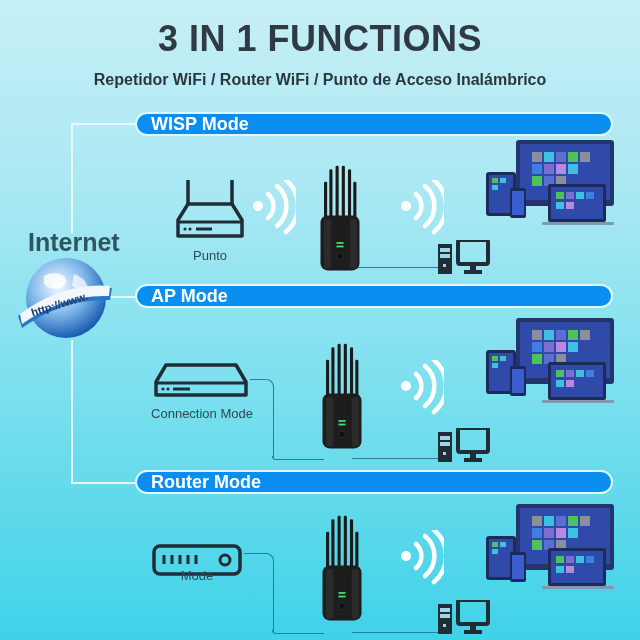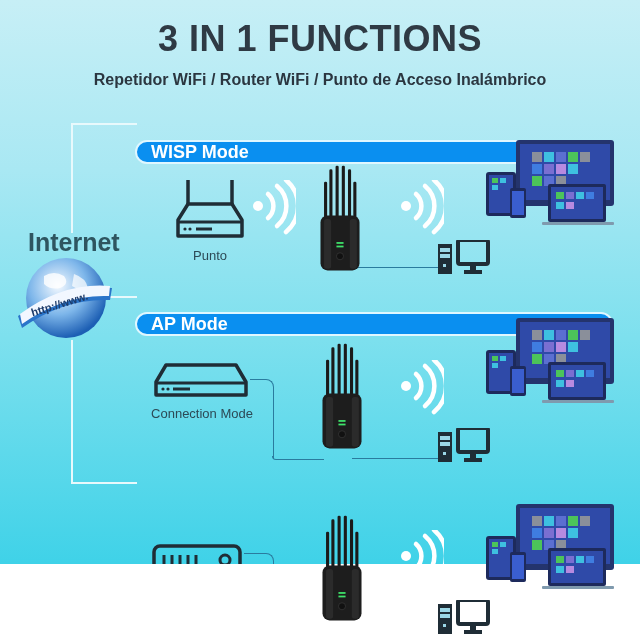--- a/index.html
+++ b/index.html
@@ -1,36 +1,36 @@
 <!DOCTYPE html>
 <html><head>
 <meta charset="utf-8">
 <style>
   * { box-sizing: border-box; margin: 0; padding: 0; }
   body {
     width: 640px; height: 640px; overflow: hidden;
     font-family: "Liberation Sans", sans-serif;
   }
   .canvas {
-    position: relative; width: 640px; height: 564px;
+    position: relative; width: 640px; height: 640px;
     background: linear-gradient(180deg, #c7eff6 0%, #a9e8f3 30%, #7de0ee 60%, #3fd2e8 100%);
     overflow: hidden;
   }
   .title {
     position: absolute; top: 18px; left: 0; width: 640px; text-align: center;
     font-size: 36px; font-weight: bold; color: #2f3a44; letter-spacing: 0.5px;
   }
   .subtitle {
     position: absolute; top: 71px; left: 0; width: 640px; text-align: center;
     font-size: 16px; font-weight: bold; color: #2b3640;
   }
   .mode-bar {
     position: absolute; left: 135px; width: 478px; height: 24px;
     background: #0a8ff0; border: 2px solid #dff7ff; border-radius: 14px;
-    color: #fff; font-weight: bold; font-size: 18px; line-height: 20px; padding-left: 14px; margin-top: 28px;
+    color: #fff; font-weight: bold; font-size: 18px; line-height: 20px; padding-left: 14px;
   }
   .tree-line { position: absolute; background: #e8f9fc; }
   .internet-label {
     position: absolute; left: 28px; top: 228px; font-size: 25px; font-weight: bold; color: #2e5560;
   }
   .globe {
     position: absolute; left: 14px; top: 254px; width: 100px; height: 90px;
   }
   .device-label {
     position: absolute; font-size: 13px; color: #2c4a56; text-align: center;
@@ -47,20 +47,21 @@
   <div class="subtitle">Repetidor WiFi / Router WiFi / Punto de Acceso Inalámbrico</div>
 
   <div class="tree-line" style="left:71px;top:123px;width:2px;height:110px;"></div>
   <div class="tree-line" style="left:71px;top:123px;width:66px;height:2px;"></div>
   <div class="tree-line" style="left:110px;top:296px;width:27px;height:2px;"></div>
   <div class="tree-line" style="left:71px;top:340px;width:2px;height:143px;"></div>
   <div class="tree-line" style="left:71px;top:482px;width:66px;height:2px;"></div>
 
   <div class="mode-bar" style="top:112px;">WISP Mode</div>
   <div class="mode-bar" style="top:284px;">AP Mode</div>
+  <div class="mode-bar" style="top:470px;">Router Mode</div>
 
   <div class="internet-label">Internet</div>
   <div class="globe">
     <svg width="100" height="90" viewBox="0 0 100 90">
       <defs>
         <radialGradient id="g1" cx="40%" cy="35%" r="65%">
           <stop offset="0%" stop-color="#f4f9ff"></stop>
           <stop offset="55%" stop-color="#7db6ea"></stop>
           <stop offset="100%" stop-color="#1d5fb4"></stop>
         </radialGradient>

